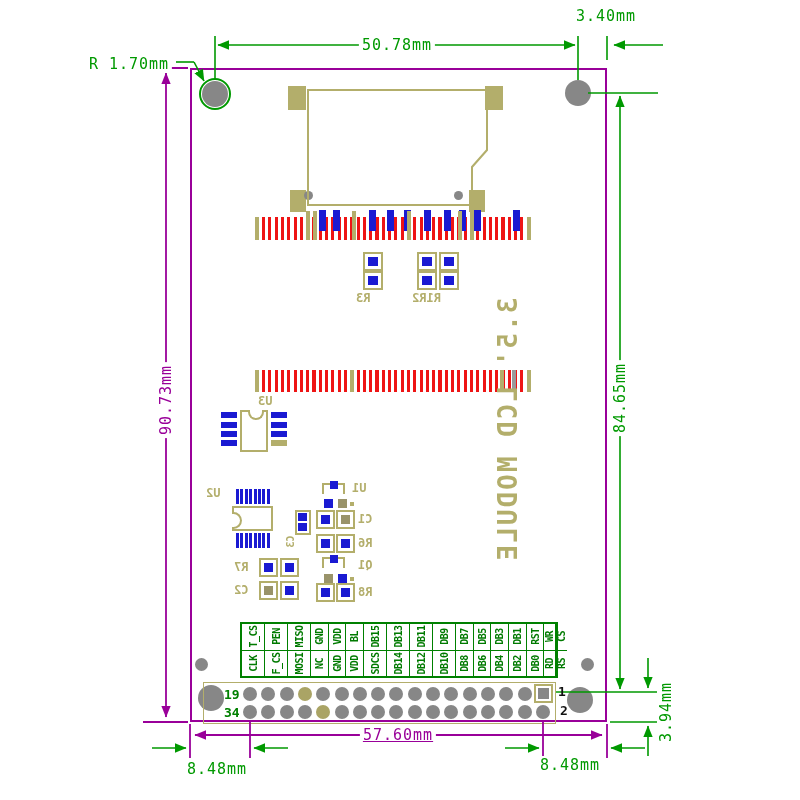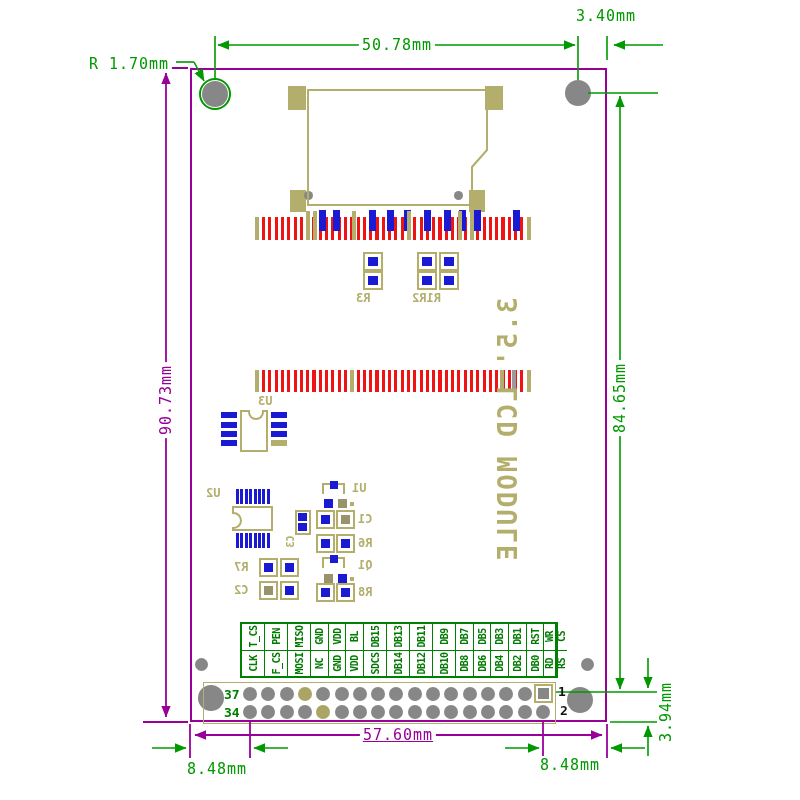--- a/index.html
+++ b/index.html
@@ -312,21 +312,21 @@
           <span class="ptxt">CS</span>
         </div>
         <div class="phalf">
           <span class="ptxt">RS</span>
         </div>
       </div>
     </div>
 
   <div class="holebox"></div>
 
-  <div class="pinnum green" style="left:224px;top:687px;">37</div>
+  <div class="pinnum green" style="left:224px;top:687px;">19</div>
   <div class="pinnum green" style="left:224px;top:705px;text-align:center;">34</div>
   <div class="pinnum black" style="left:558px;top:684px;">1</div>
   <div class="pinnum black" style="left:560px;top:703px;">2</div>
 
   <svg class="dimsvg" width="800" height="800">
     <defs>
       <marker id="ag" viewBox="0 0 10 8" refX="9.5" refY="4" markerWidth="12" markerHeight="10" orient="auto-start-reverse" markerUnits="userSpaceOnUse">
         <path d="M0,0 L10,4 L0,8 z" fill="#009900"></path>
       </marker>
       <marker id="ap" viewBox="0 0 10 8" refX="9.5" refY="4" markerWidth="12" markerHeight="10" orient="auto-start-reverse" markerUnits="userSpaceOnUse">

